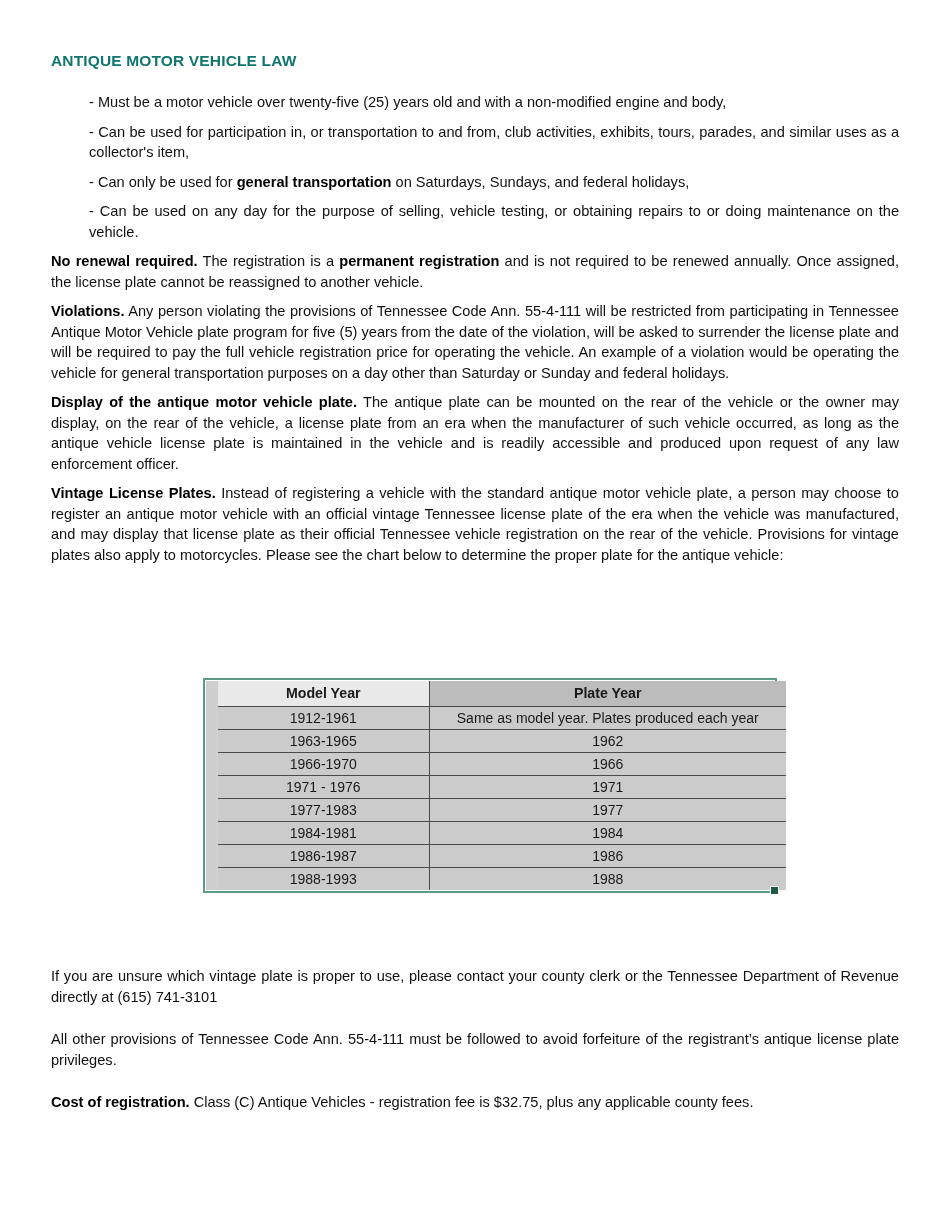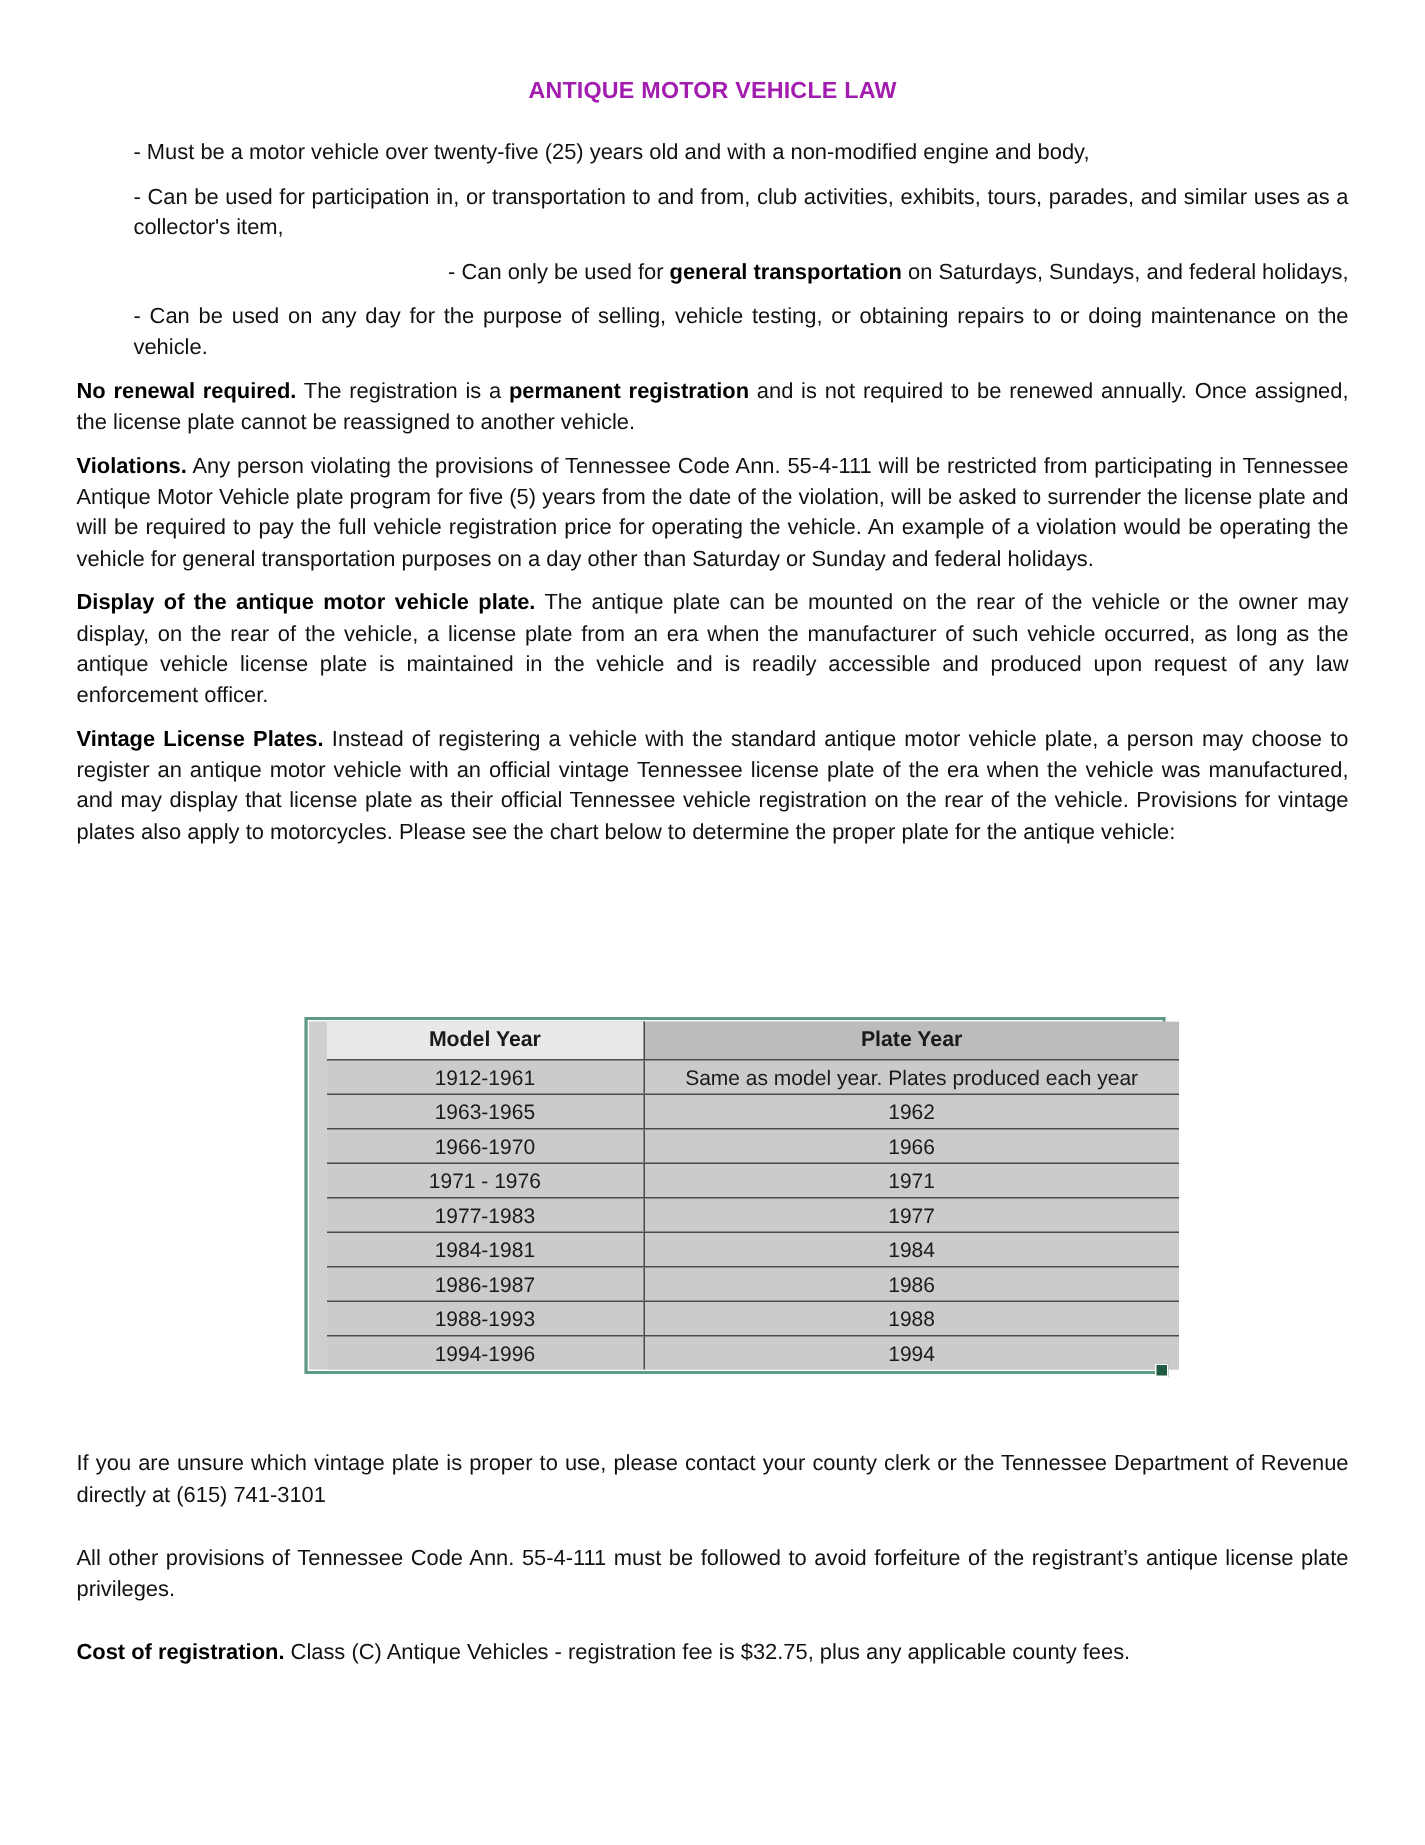--- a/index.html
+++ b/index.html
@@ -20,25 +20,24 @@
     left: 0; top: 0;
     width: 950px;
     height: 1230px;
     background: #ffffff;
   }
   .doc-title {
     position: absolute;
     left: 51px;
     top: 52px;
     width: 848px;
-    text-align: center;
     font-size: 15.5px;
     font-weight: bold;
     letter-spacing: 0.15px;
-    color: #a21caf;
+    color: #0f766e;
   }
   .body-col {
     position: absolute;
     left: 51px;
     top: 92px;
     width: 848px;
   }
   p.para {
     margin: 0 0 9px 0;
     font-size: 14.6px;
@@ -49,21 +48,21 @@
   p.para:last-child { margin-bottom: 0; }
   .bullet {
     margin: 0 0 9px 0;
     padding-left: 38px;
     font-size: 14.6px;
     line-height: 20.5px;
     text-align: justify;
     color: #111;
   }
   b, strong { font-weight: bold; color: #000; }
-  .nojust { text-align: right; }
+  .nojust { text-align: left; }
 
   
   .table-wrap {
     position: absolute;
     left: 203px;
     top: 678px;
     width: 574px;
   }
   .xl-frame {
     border: 2px solid #5d9b82;
@@ -199,24 +198,20 @@
             <td class="plateyear colsplit">1984</td>
           </tr>
           <tr>
             <td class="modelyear">1986-1987</td>
             <td class="plateyear colsplit">1986</td>
           </tr>
           <tr>
             <td class="modelyear">1988-1993</td>
             <td class="plateyear colsplit">1988</td>
           </tr>
-          <tr>
-            <td class="modelyear">1994-1996</td>
-            <td class="plateyear colsplit">1994</td>
-          </tr>
         </tbody>
       </table>
       <div class="fill-handle"></div>
     </div>
   </div>
 
   <div class="tail-col">
     <p class="tail"><span>If you are unsure which vintage plate is proper to use, please contact your county clerk or the Tennessee Department of Revenue directly at (615) 741-3101</span></p>
     <p class="tail"><span>All other provisions of Tennessee Code Ann. 55-4-111 must be followed to avoid forfeiture of the registrant’s antique license plate privileges.</span></p>
     <p class="tail last nojust"><b>Cost of registration.</b><span>  Class (C) Antique Vehicles - registration fee is $32.75, plus any applicable county fees.</span></p>

